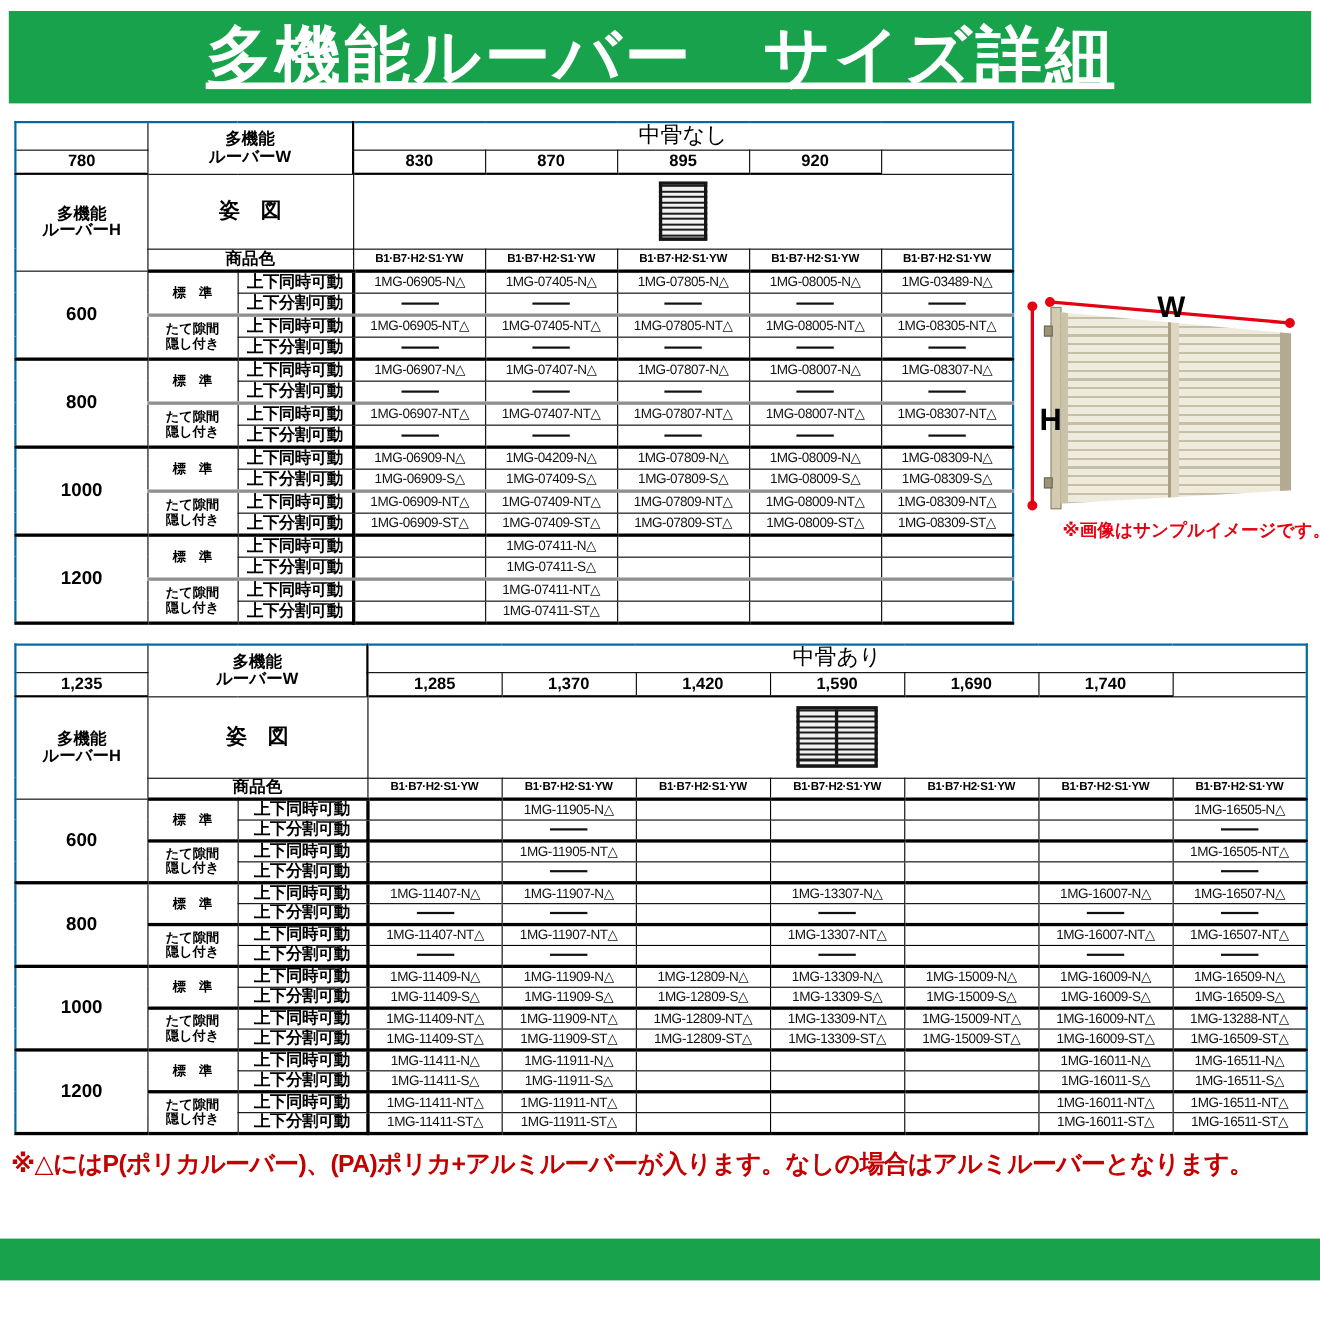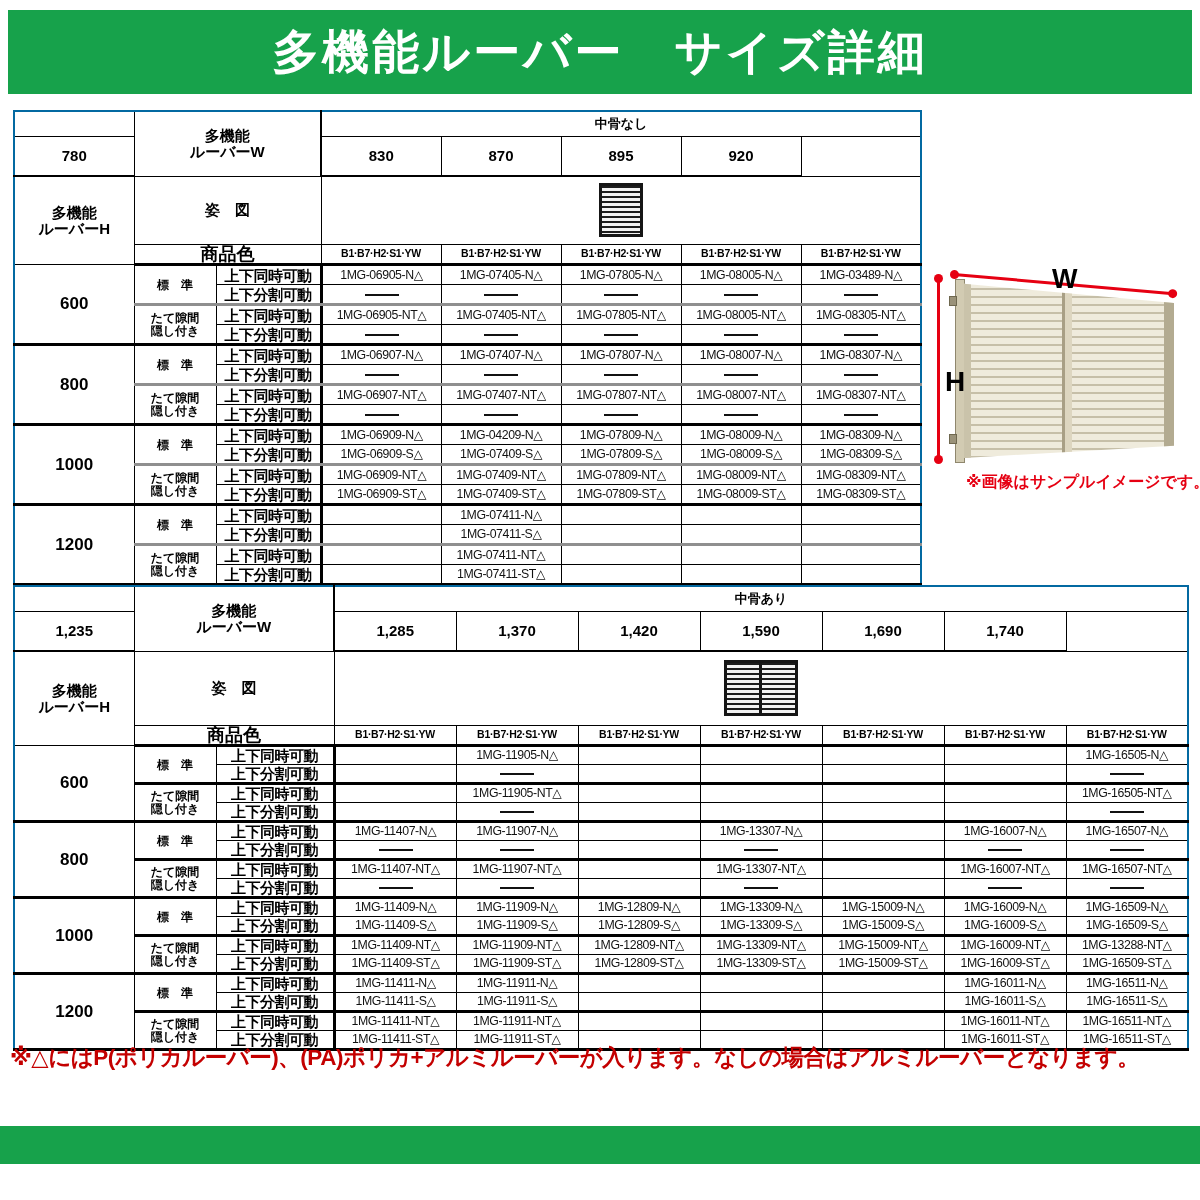--- a/index.html
+++ b/index.html
@@ -9,22 +9,23 @@
     overflow:hidden;
   }
   [data-interactable]{box-sizing:border-box;}
 
   
   .banner{
     position:absolute;left:8px;top:10px;width:1184px;height:84px;
     background:#17a24b;display:flex;align-items:center;justify-content:center;
   }
   .banner-title{
-    color:#fff;font-weight:bold;font-size:47px;letter-spacing:3px;
+    color:#fff;font-weight:bold;font-size:60px;letter-spacing:3px;
     white-space:nowrap;
+    text-decoration:underline;
   }
   .footer-bar{
     position:absolute;left:0;top:1126px;width:1200px;height:38px;
     background:#17a24b;
   }
 
   
   .twrap{position:absolute;}
   #t1wrap{left:13px;top:110px;width:907px;}
   #t2wrap{left:13px;top:585px;width:1174px;}
@@ -34,28 +35,28 @@
   }
   table.t td{
     border:1px solid #000;padding:0;text-align:center;vertical-align:middle;
     overflow:hidden;white-space:nowrap;line-height:1.05;
   }
   .pre{white-space:pre-line !important;}
 
   
   .c-blank{}
   .c-whdr{font-weight:bold;font-size:15px;border-right:2px solid #000 !important;}
-  .c-span{font-weight:bold;font-size:13px;height:25px;}
-  .c-w{font-weight:bold;font-size:15px;height:40px;border-bottom:2px solid #000 !important;}
+  .c-span{font-weight:normal;font-size:20px;height:25px;}
+  .c-w{font-weight:bold;font-size:15px;height:22px;border-bottom:2px solid #000 !important;}
   .c-hhdr{font-weight:bold;font-size:15px;}
-  .c-fig-label{font-weight:bold;font-size:15px;}
+  .c-fig-label{font-weight:bold;font-size:19px;}
   .c-fig{border-right:2px solid #000;}
   #t1wrap .c-fig{height:68px;}
   #t2wrap .c-fig{height:74px;}
-  .c-clabel{font-weight:bold;font-size:18px;height:18px;border-bottom:3px solid #000 !important;}
+  .c-clabel{font-weight:bold;font-size:15px;height:18px;border-bottom:3px solid #000 !important;}
   .c-color{font-weight:bold;font-size:10.5px;height:18px;letter-spacing:-0.3px;border-bottom:3px solid #000 !important;border-left:2px solid #000;}
 
   
   #t1wrap tbody tr{height:20px;}
   #t2wrap tbody tr{height:19px;}
   .c-h{font-weight:bold;font-size:17px;border-left:2px solid #000;}
   .c-type{font-weight:bold;font-size:12px;}
   .c-mv{font-weight:bold;font-size:15px;border-right:3px solid #000 !important;letter-spacing:-0.5px;}
   .c-code{font-size:12.3px;letter-spacing:-0.4px;border-left:2px solid #000;color:#111;}
 

